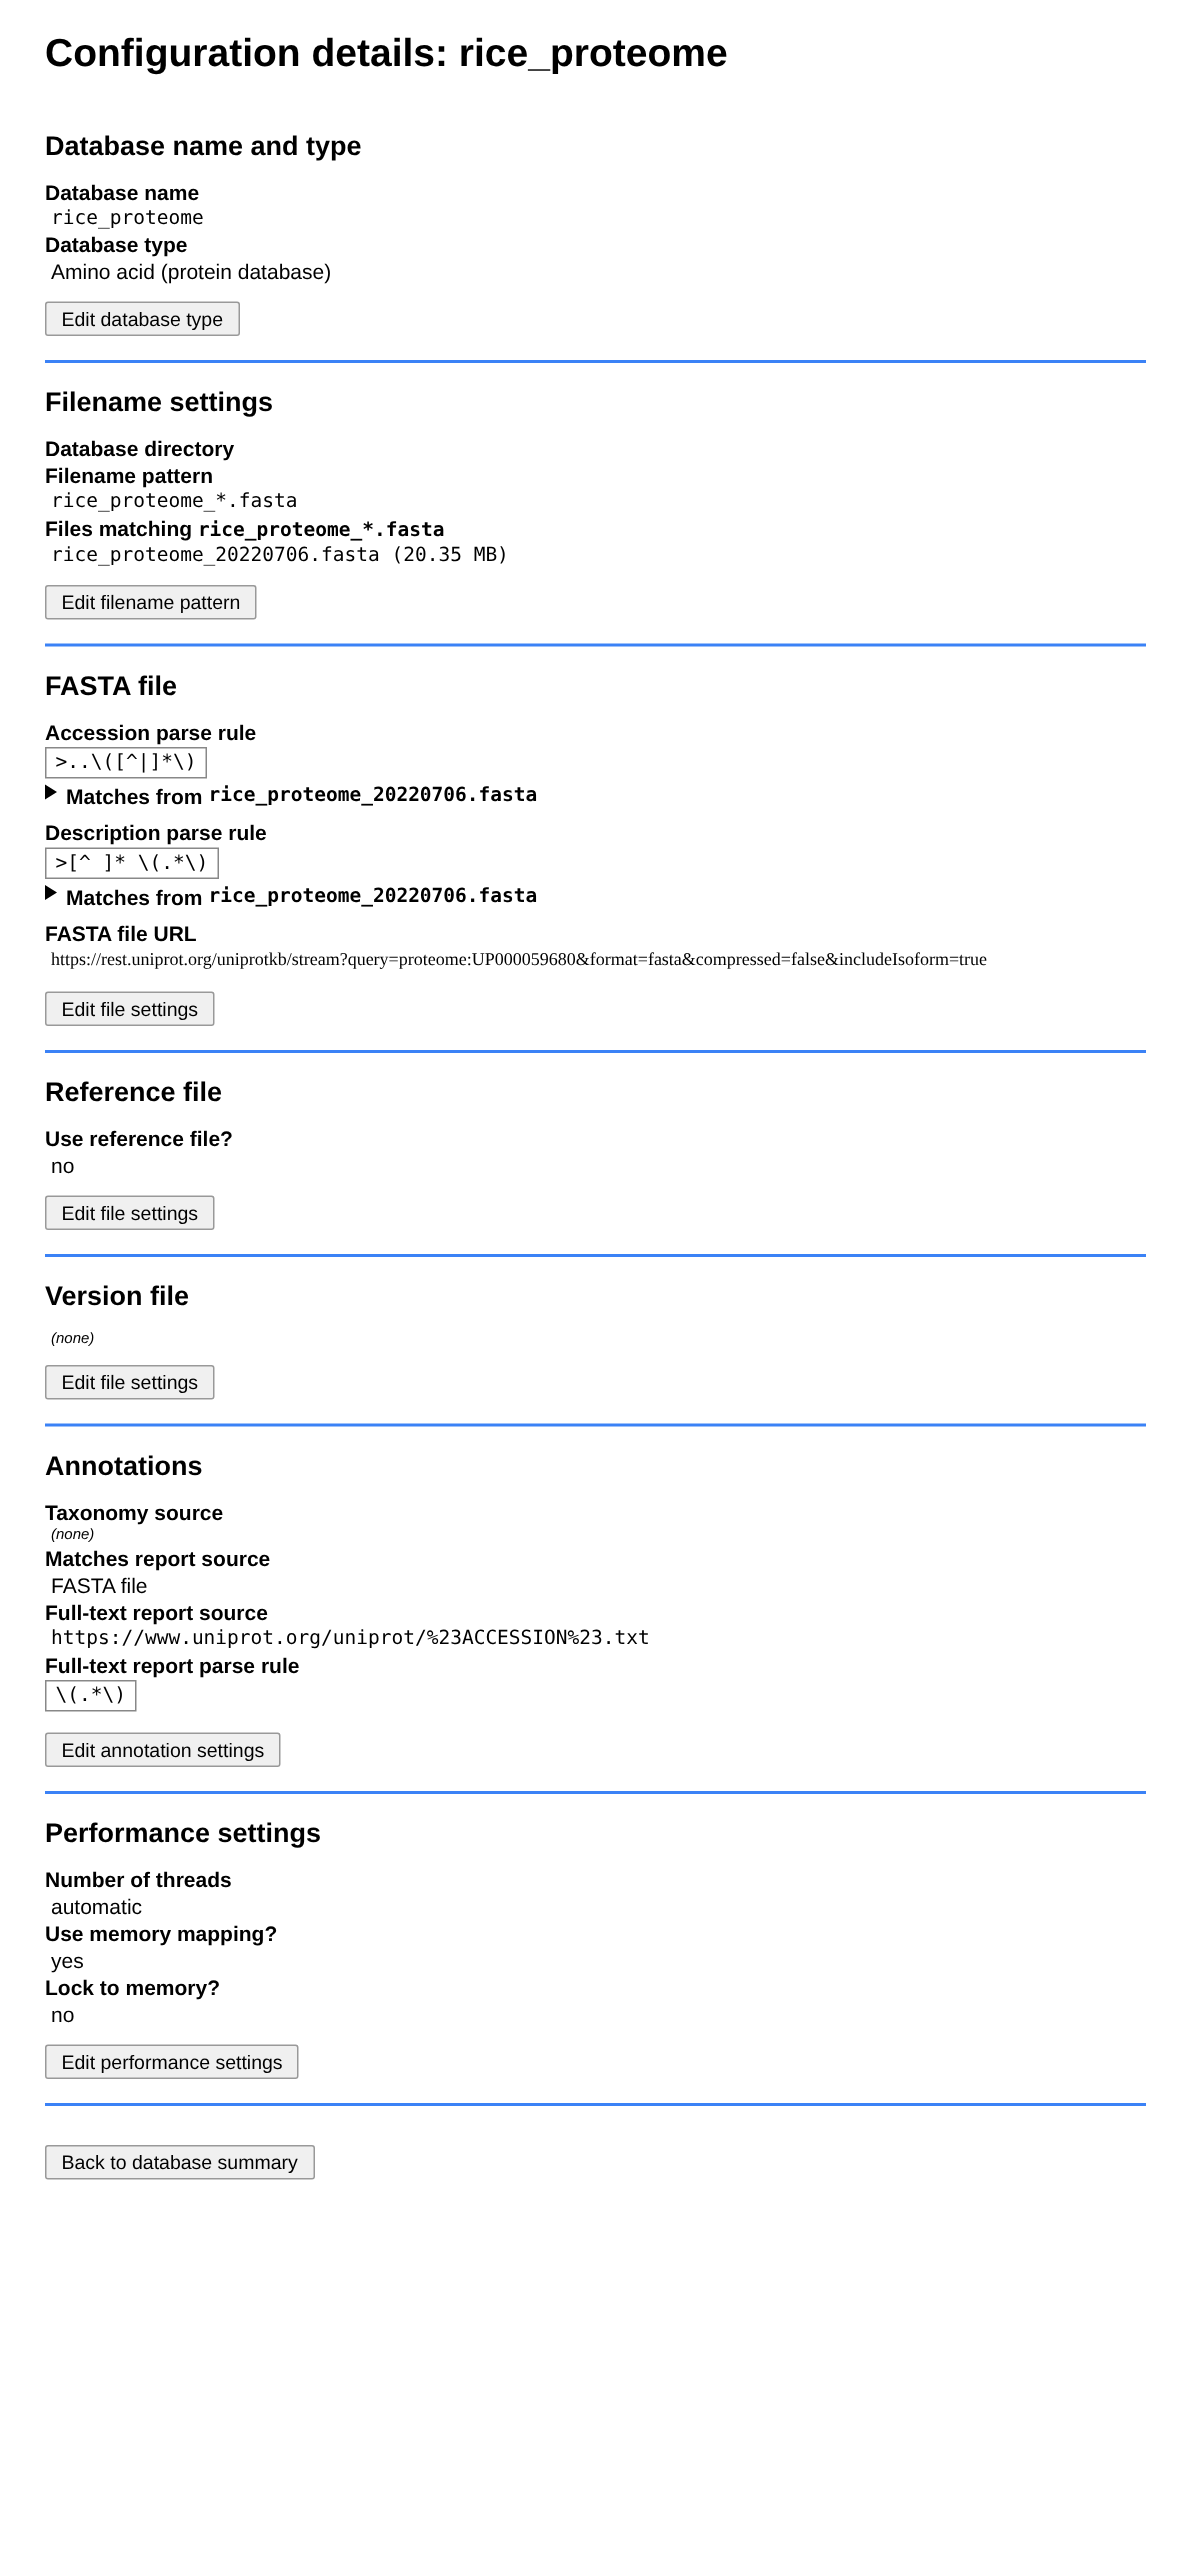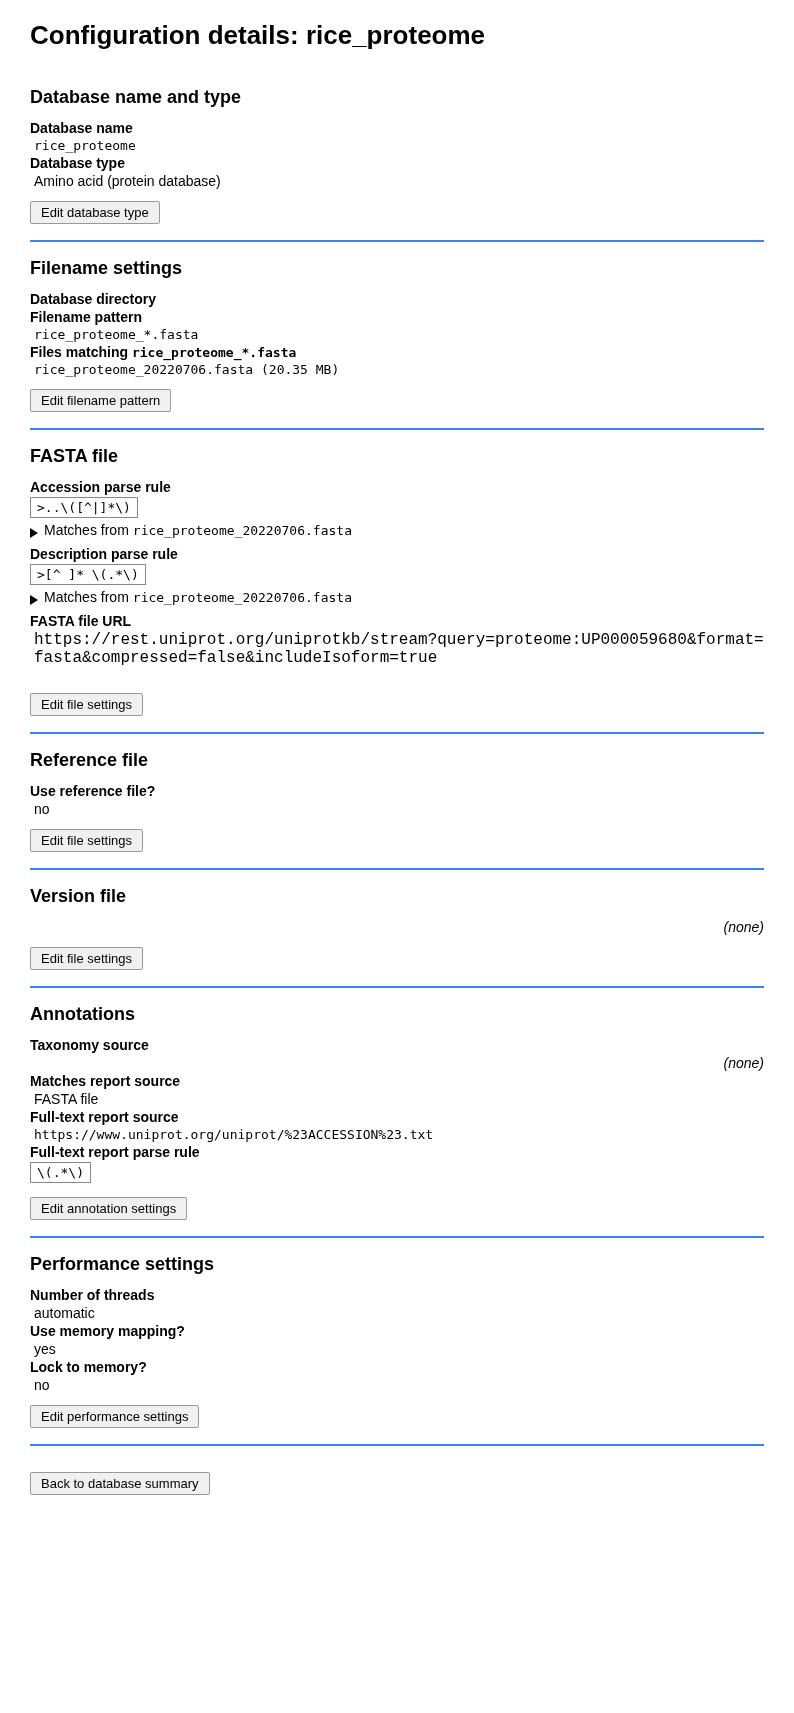--- a/index.html
+++ b/index.html
@@ -42,44 +42,44 @@
       margin-bottom: 2px;
       margin-left: 4px;
     }
     .field-value-normal {
       font-size: 14px;
       margin-bottom: 2px;
       margin-left: 4px;
     }
     .field-value-italic {
       font-style: italic;
-      font-size: 14px;
-      margin-bottom: 2px;
-      margin-left: 4px;
-      text-align: right;
+      font-size: 10px;
+      margin-bottom: 2px;
+      margin-left: 4px;
     }
     .inline-code {
       font-family: monospace;
       font-size: 13px;
     }
     .code-box {
       border: 1px solid #888;
       padding: 2px 6px;
       font-family: monospace;
       font-size: 13px;
       display: inline-block;
       margin-bottom: 4px;
       background: #fff;
     }
     .matches-row {
       display: flex;
-      align-items: flex-end;
+      align-items: flex-start;
       gap: 4px;
       margin-bottom: 8px;
       font-size: 14px;
+      font-weight: bold;
     }
     .triangle {
       display: inline-block;
       width: 0;
       height: 0;
       border-top: 5px solid transparent;
       border-bottom: 5px solid transparent;
       border-left: 8px solid #000;
       margin-right: 2px;
     }
@@ -87,25 +87,25 @@
       margin-top: 10px;
       padding: 3px 10px;
       font-size: 13px;
       background: #f0f0f0;
       border: 1px solid #999;
       cursor: pointer;
       border-radius: 2px;
       text-align: right;
     }
     .fasta-url {
-      font-family: Liberation Mono, monospace;
-      font-size: 16px;
+      font-family: Liberation Serif, serif;
+      font-size: 12px;
       word-break: break-all;
       margin-left: 4px;
-      margin-bottom: 16px;
+      margin-bottom: 4px;
     }
     .files-matching-row {
       margin-bottom: 2px;
     }
   </style>
 </head>
 <body>
 
 <h1>Configuration details: rice_proteome</h1>
 

